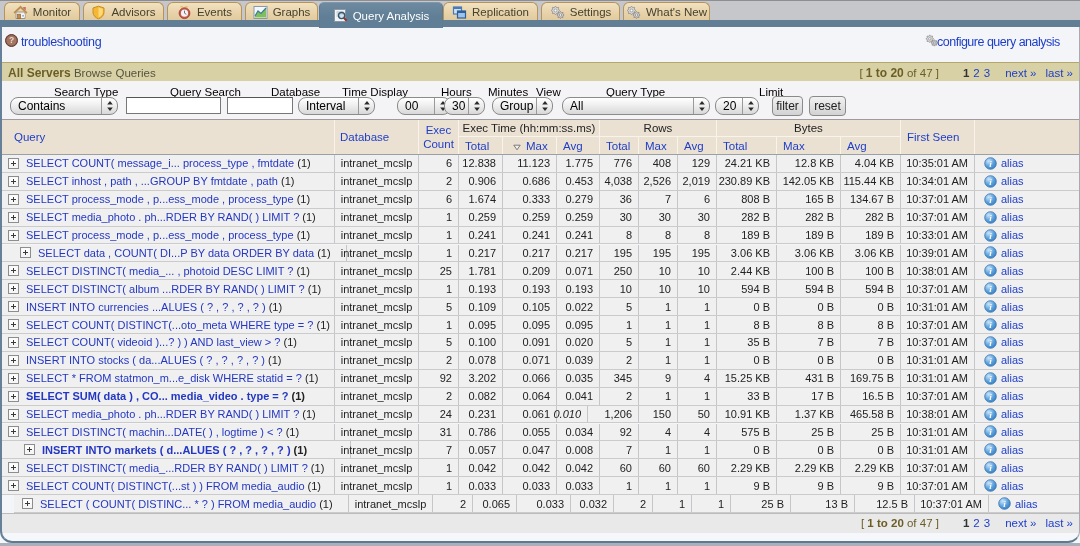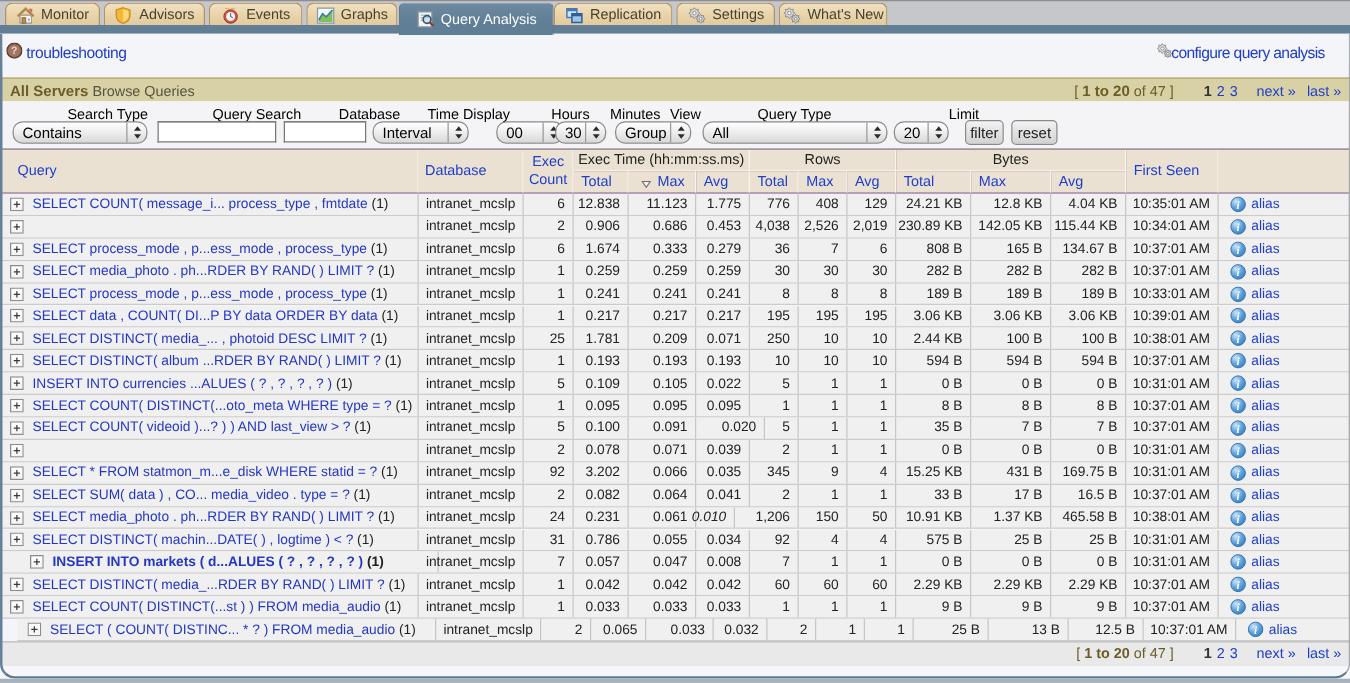--- a/index.html
+++ b/index.html
@@ -32,21 +32,21 @@
 #filterrow{position:absolute;top:81px;left:0;width:1080px;height:39px;background:#f4f4f6;border-bottom:1px solid #9c9c9c;}
 .flabel{position:absolute;top:5px;font-size:11.5px;color:#000;white-space:nowrap;margin-left:44px;}
 .fsel{position:absolute;top:16px;height:18px;border:1px solid #8b8b8b;border-radius:8px;
  background:linear-gradient(#ffffff,#efefef 45%,#d8d8d8);display:flex;align-items:center;}
 .seltxt{flex:1;font-size:12px;color:#000;padding-left:7px;white-space:nowrap;overflow:hidden;}
 .selarr{width:16px;flex:0 0 16px;display:flex;align-items:center;justify-content:center;border-left:1px solid #9a9a9a;height:100%;}
 .tinput{position:absolute;top:16px;height:17px;background:#fff;border:1px solid #777;border-top:1px solid #555;}
 .btn{position:absolute;top:15px;height:20px;border:1px solid #8a8a8a;border-radius:4px;
  background:linear-gradient(#f2f2f2,#d2d2d2);font-size:12px;color:#222;display:flex;align-items:center;justify-content:center;}
 
-#thead{position:absolute;top:119px;left:0;width:1080px;height:36px;background:#701a75;border-top:1px solid #9c9c9c;border-bottom:1px solid #9aa0a6;box-sizing:border-box;}
+#thead{position:absolute;top:119px;left:0;width:1080px;height:36px;background:#4d7c0f;border-top:1px solid #9c9c9c;border-bottom:1px solid #9aa0a6;box-sizing:border-box;}
 .hc{position:absolute;background:#ebe1d3;border-right:1px solid #f9f4ea;font-size:11.5px;color:#1e3ec8;overflow:hidden;white-space:nowrap;}
 #tbody{position:absolute;top:155px;left:0;width:1080px;}
 .r{position:absolute;left:0;width:1080px;border-bottom:1px solid #cbcbcb;background:#f0f0f0;}
 .c{position:absolute;top:0;height:100%;border-right:1px solid #c6c6c8;font-size:11px;color:#222;
  display:flex;align-items:center;white-space:nowrap;overflow:hidden;}
 .c.num{justify-content:flex-end;padding-right:6px;}
 .c.ctr{justify-content:center;}
 .qt{color:#2437c3;}
 .plus{position:absolute;left:8px;top:50%;margin-top:-5.5px;width:11px;height:11px;line-height:0;}
 .qtext{position:absolute;left:26px;top:50%;transform:translateY(-50%);}
@@ -320,20 +320,21 @@
           <a style="position:absolute;left:26px;top:50%;transform:translateY(-50%);font-size:11px;">alias</a>
         </div>
       </div>
       <div class="r" style="top:17.90px;height:17.90px;">
         <div class="c" style="left:0px;width:335px;">
           <span class="plus"><svg width="11" height="11" viewBox="0 0 11 11">
               <rect x="0.5" y="0.5" width="10" height="10" fill="#f6f6f6" stroke="#8d8d8d"></rect>
               <rect x="1.5" y="1.5" width="8" height="4" fill="#fdfdfd"></rect>
               <path d="M5.5 3 v5 M3 5.5 h5" stroke="#3a3a3a" stroke-width="1"></path>
             </svg></span>
+          <span class="qtext"><span class="qt">SELECT inhost , path , ...GROUP BY fmtdate , path</span> <span style="color:#222">(1)</span></span>
         </div>
         <div class="c ctr" style="left:335px;width:84px;">intranet_mcslp</div>
         <div class="c num" style="left:419px;width:40px;">2</div>
         <div class="c num" style="left:459px;width:44px;">0.906</div>
         <div class="c num" style="left:503px;width:54px;">0.686</div>
         <div class="c num" style="left:557px;width:43px;">0.453</div>
         <div class="c num" style="left:600px;width:39px;">4,038</div>
         <div class="c num" style="left:639px;width:39px;">2,526</div>
         <div class="c num" style="left:678px;width:39px;">2,019</div>
         <div class="c num" style="left:717px;width:60px;">230.89 KB</div>
@@ -457,21 +458,21 @@
                   <stop offset="1" stop-color="#2a72b8"></stop>
                 </radialGradient>
               </defs>
               <circle cx="6.5" cy="6.5" r="5.8" fill="url(#ib)" stroke="#3a74ae" stroke-width="0.8"></circle>
               <text x="6.5" y="10" font-family="Liberation Serif" font-size="9" font-weight="bold" font-style="italic" fill="#fff" text-anchor="middle">i</text>
             </svg></span>
           <a style="position:absolute;left:26px;top:50%;transform:translateY(-50%);font-size:11px;">alias</a>
         </div>
       </div>
       <div class="r" style="top:89.50px;height:17.90px;">
-        <div class="c" style="left:0px;width:335px;">
+        <div class="c" style="left:12px;width:335px;">
           <span class="plus"><svg width="11" height="11" viewBox="0 0 11 11">
               <rect x="0.5" y="0.5" width="10" height="10" fill="#f6f6f6" stroke="#8d8d8d"></rect>
               <rect x="1.5" y="1.5" width="8" height="4" fill="#fdfdfd"></rect>
               <path d="M5.5 3 v5 M3 5.5 h5" stroke="#3a3a3a" stroke-width="1"></path>
             </svg></span>
           <span class="qtext"><span class="qt">SELECT data , COUNT( DI...P BY data ORDER BY data</span> <span style="color:#222">(1)</span></span>
         </div>
         <div class="c ctr" style="left:335px;width:84px;">intranet_mcslp</div>
         <div class="c num" style="left:419px;width:40px;">1</div>
         <div class="c num" style="left:459px;width:44px;">0.217</div>
@@ -649,21 +650,21 @@
               <rect x="0.5" y="0.5" width="10" height="10" fill="#f6f6f6" stroke="#8d8d8d"></rect>
               <rect x="1.5" y="1.5" width="8" height="4" fill="#fdfdfd"></rect>
               <path d="M5.5 3 v5 M3 5.5 h5" stroke="#3a3a3a" stroke-width="1"></path>
             </svg></span>
           <span class="qtext"><span class="qt">SELECT COUNT( videoid )...? ) ) AND last_view &gt; ?</span> <span style="color:#222">(1)</span></span>
         </div>
         <div class="c ctr" style="left:335px;width:84px;">intranet_mcslp</div>
         <div class="c num" style="left:419px;width:40px;">5</div>
         <div class="c num" style="left:459px;width:44px;">0.100</div>
         <div class="c num" style="left:503px;width:54px;">0.091</div>
-        <div class="c num" style="left:569px;width:43px;">0.020</div>
+        <div class="c num" style="left:557px;width:43px;">0.020</div>
         <div class="c num" style="left:600px;width:39px;">5</div>
         <div class="c num" style="left:639px;width:39px;">1</div>
         <div class="c num" style="left:678px;width:39px;">1</div>
         <div class="c num" style="left:717px;width:60px;">35 B</div>
         <div class="c num" style="left:777px;width:64px;">7 B</div>
         <div class="c num" style="left:841px;width:60px;">7 B</div>
         <div class="c num" style="left:901px;width:74px;">10:37:01 AM</div>
         <div class="c" style="left:975px;width:105px;">
           <span style="position:absolute;left:9px;top:50%;margin-top:-6.5px;line-height:0;"><svg width="13" height="13" viewBox="0 0 13 13">
               <defs>
@@ -679,20 +680,21 @@
           <a style="position:absolute;left:26px;top:50%;transform:translateY(-50%);font-size:11px;">alias</a>
         </div>
       </div>
       <div class="r" style="top:196.90px;height:17.90px;">
         <div class="c" style="left:0px;width:335px;">
           <span class="plus"><svg width="11" height="11" viewBox="0 0 11 11">
               <rect x="0.5" y="0.5" width="10" height="10" fill="#f6f6f6" stroke="#8d8d8d"></rect>
               <rect x="1.5" y="1.5" width="8" height="4" fill="#fdfdfd"></rect>
               <path d="M5.5 3 v5 M3 5.5 h5" stroke="#3a3a3a" stroke-width="1"></path>
             </svg></span>
+          <span class="qtext"><span class="qt">INSERT INTO stocks ( da...ALUES ( ? , ? , ? , ? )</span> <span style="color:#222">(1)</span></span>
         </div>
         <div class="c ctr" style="left:335px;width:84px;">intranet_mcslp</div>
         <div class="c num" style="left:419px;width:40px;">2</div>
         <div class="c num" style="left:459px;width:44px;">0.078</div>
         <div class="c num" style="left:503px;width:54px;">0.071</div>
         <div class="c num" style="left:557px;width:43px;">0.039</div>
         <div class="c num" style="left:600px;width:39px;">2</div>
         <div class="c num" style="left:639px;width:39px;">1</div>
         <div class="c num" style="left:678px;width:39px;">1</div>
         <div class="c num" style="left:717px;width:60px;">0 B</div>
@@ -744,21 +746,21 @@
                   <stop offset="1" stop-color="#2a72b8"></stop>
                 </radialGradient>
               </defs>
               <circle cx="6.5" cy="6.5" r="5.8" fill="url(#ib)" stroke="#3a74ae" stroke-width="0.8"></circle>
               <text x="6.5" y="10" font-family="Liberation Serif" font-size="9" font-weight="bold" font-style="italic" fill="#fff" text-anchor="middle">i</text>
             </svg></span>
           <a style="position:absolute;left:26px;top:50%;transform:translateY(-50%);font-size:11px;">alias</a>
         </div>
       </div>
       <div class="r" style="top:232.70px;height:17.90px;">
-        <div class="c" style="left:0px;width:335px;">
+        <div class="c" style="left:0px;width:335px;font-weight:bold;">
           <span class="plus"><svg width="11" height="11" viewBox="0 0 11 11">
               <rect x="0.5" y="0.5" width="10" height="10" fill="#f6f6f6" stroke="#8d8d8d"></rect>
               <rect x="1.5" y="1.5" width="8" height="4" fill="#fdfdfd"></rect>
               <path d="M5.5 3 v5 M3 5.5 h5" stroke="#3a3a3a" stroke-width="1"></path>
             </svg></span>
           <span class="qtext"><span class="qt">SELECT SUM( data ) , CO... media_video . type = ?</span> <span style="color:#222">(1)</span></span>
         </div>
         <div class="c ctr" style="left:335px;width:84px;">intranet_mcslp</div>
         <div class="c num" style="left:419px;width:40px;">2</div>
         <div class="c num" style="left:459px;width:44px;">0.082</div>

